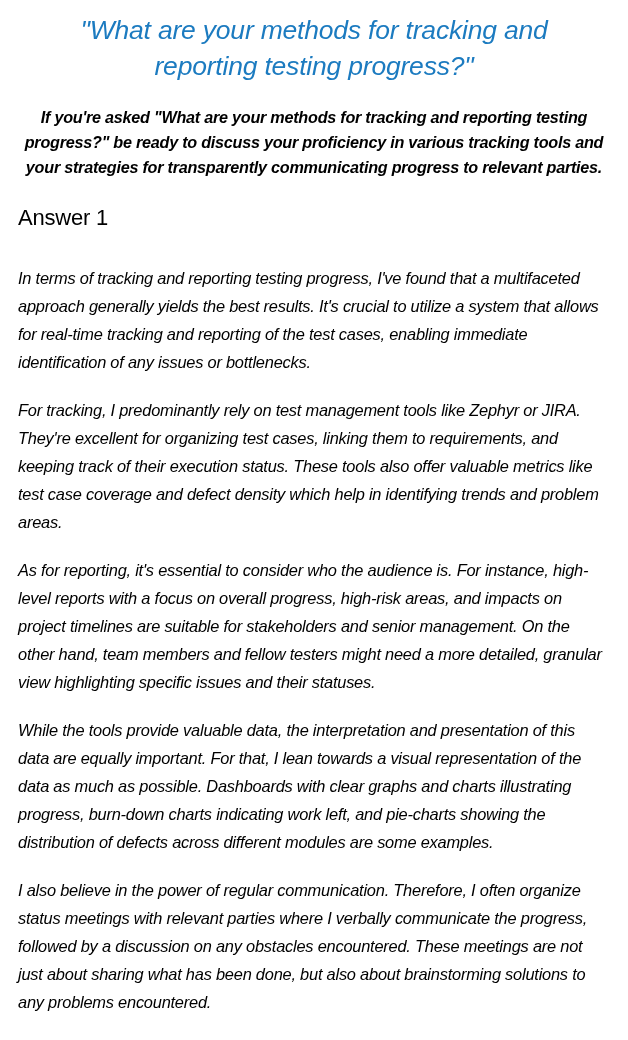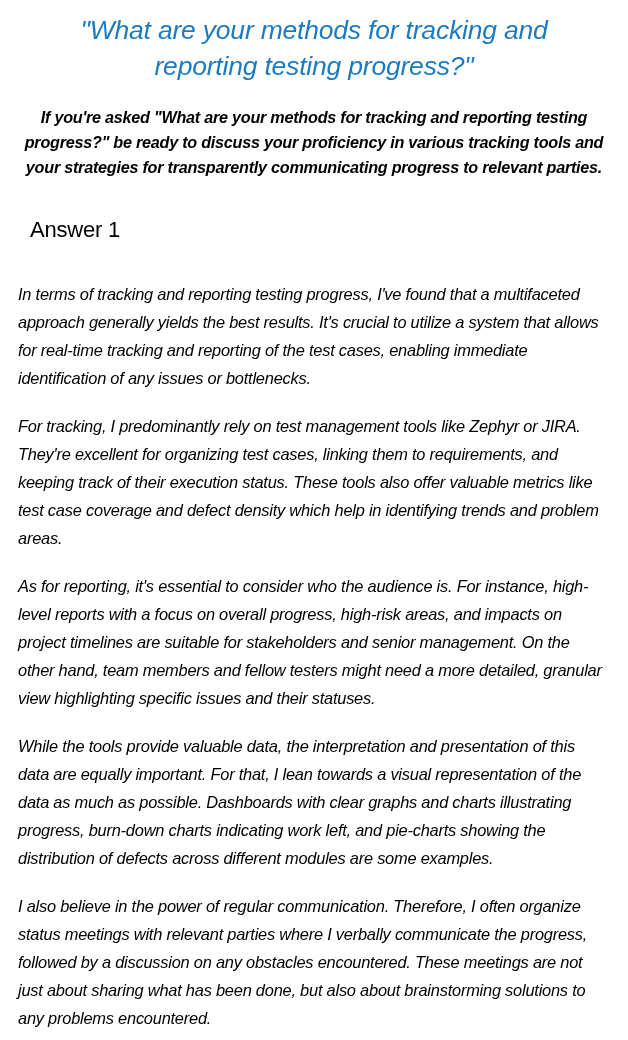--- a/index.html
+++ b/index.html
@@ -46,37 +46,37 @@
     font-style: italic;
     font-weight: bold;
     font-size: 16.2px;
     line-height: 25px;
     letter-spacing: -0.25px;
     color: #000000;
   }
 
   
   .answer-heading {
-    margin: 12px;
+    margin: 0;
     padding: 24px 18px 0 18px;
     text-align: left;
     font-style: normal;
     font-weight: 400;
     font-size: 22px;
     line-height: 28px;
     letter-spacing: -0.2px;
     color: #000000;
   }
 
   
   .answer-body {
     padding: 16px 22px 0 18px;
   }
   .answer-body p {
-    margin: 8px 0 20px 0;
+    margin: 16px 0 20px 0;
     font-style: italic;
     font-weight: 400;
     font-size: 16.4px;
     line-height: 28px;
     letter-spacing: -0.22px;
     color: #000000;
     text-align: left;
   }
   .answer-body p:last-child {
     margin-bottom: 0;

